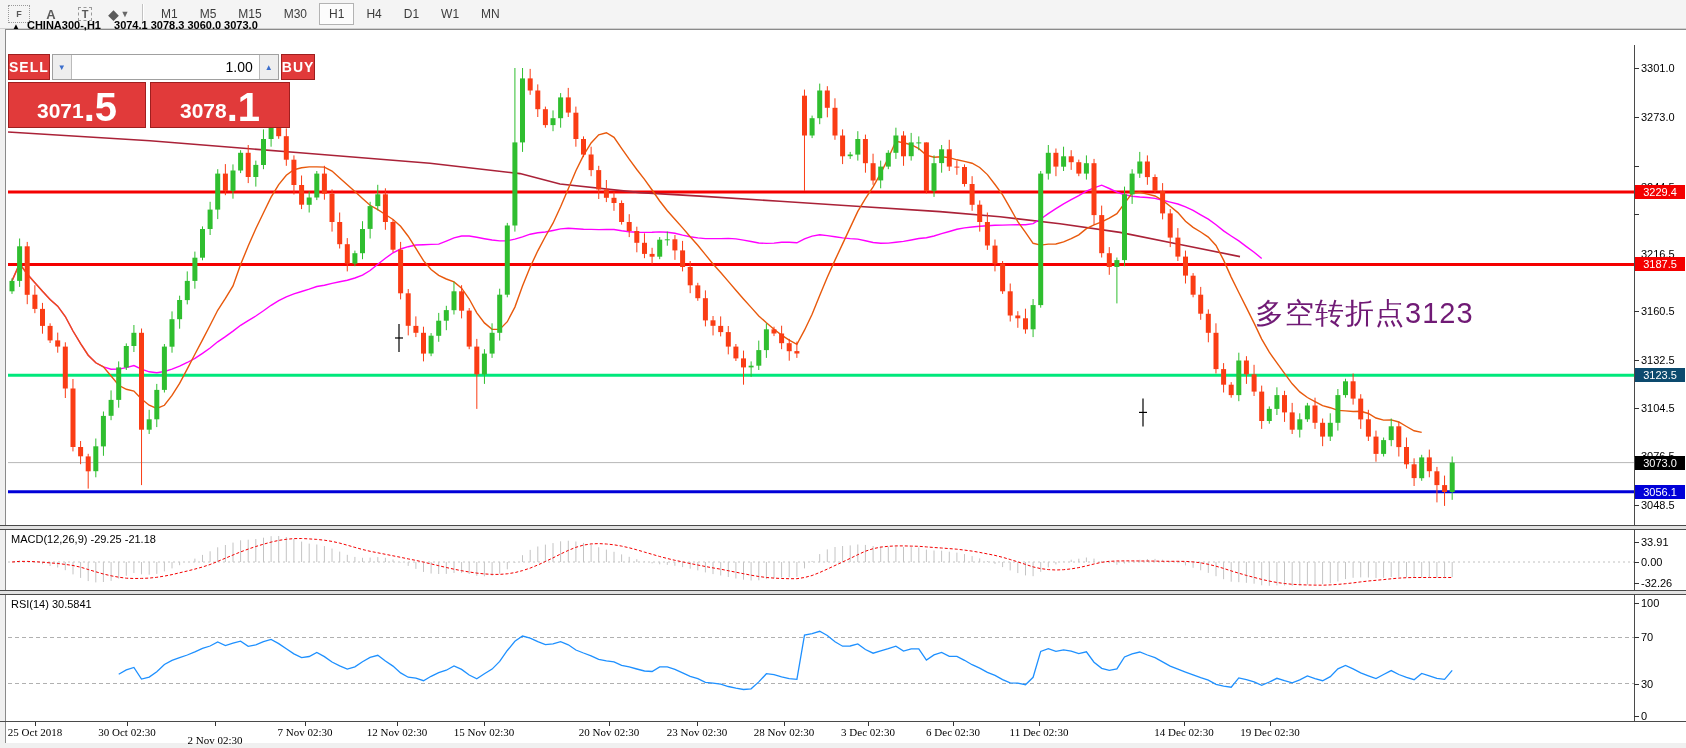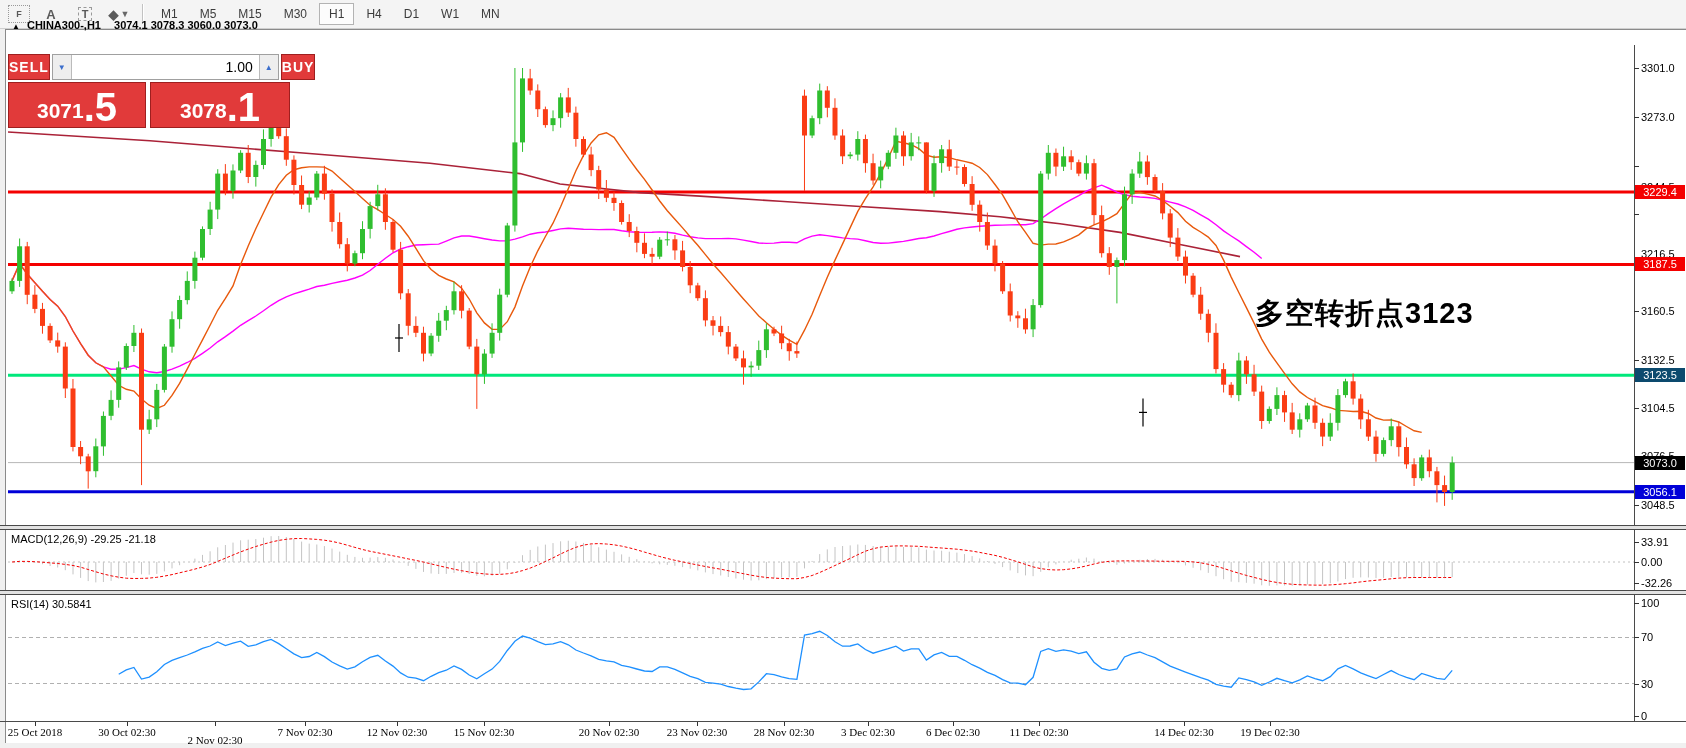--- a/index.html
+++ b/index.html
@@ -24,21 +24,21 @@
     border-top:1px solid #4a4a4a;border-bottom:1px solid #4a4a4a;box-sizing:border-box;z-index:3;}
   #vax{position:absolute;left:1634px;top:45px;width:1px;height:676px;background:#4a4a4a;z-index:2;}
   #bax{position:absolute;left:0;top:721px;width:1686px;height:1px;background:#4a4a4a;z-index:3;}
   .plabel{position:absolute;left:1641px;font-size:11px;color:#000;transform:translateY(-50%);z-index:2;white-space:nowrap;}
   .ptick{position:absolute;left:1634px;width:5px;height:1px;background:#333;z-index:2;}
   .ptag{position:absolute;left:1635px;width:50px;height:14px;line-height:14px;text-align:center;
     font-size:11px;color:#fff;transform:translateY(-50%);z-index:3;}
   .dtick{position:absolute;top:722px;width:1px;height:4px;background:#333;z-index:3;}
   .dlabel{position:absolute;top:726px;font-size:11px;color:#000;transform:translateX(-50%);z-index:3;white-space:nowrap;font-family:Liberation Serif, serif;}
   .indlabel{position:absolute;font-size:11px;color:#000;z-index:3;white-space:nowrap;}
-  #anno{position:absolute;left:1255px;top:294px;font-size:29px;font-weight:bold;color:#000000;z-index:4;
+  #anno{position:absolute;left:1255px;top:294px;font-size:29px;font-weight:normal;color:#701a75;z-index:4;
     font-family:"Liberation Sans",sans-serif;letter-spacing:1px;white-space:nowrap;}
   
   #panel{position:absolute;left:8px;top:54px;width:282px;height:74px;z-index:5;font-weight:bold;}
   #prow1{position:absolute;left:0;top:0;width:282px;height:16px;display:flex;}
   .obtn{width:68px;height:26px;background:#e13a3a;border:1px solid #9e1f1f;box-sizing:border-box;
     color:#fff;font-size:14px;display:flex;align-items:center;justify-content:center;letter-spacing:1px;cursor:pointer;}
   #spin{flex:1;height:26px;background:#fff;border:1px solid #a0a0a0;box-sizing:border-box;display:flex;margin:0 2px;}
   .sbtn{width:18px;height:24px;background:#eee;border-right:1px solid #bbb;border-left:1px solid #bbb;
     color:#3b6ecc;font-size:8px;display:flex;align-items:center;justify-content:center;cursor:pointer;}
   #vol{flex:1;border:0;outline:0;text-align:right;font-size:14px;padding:0 6px 0 0;color:#000;

